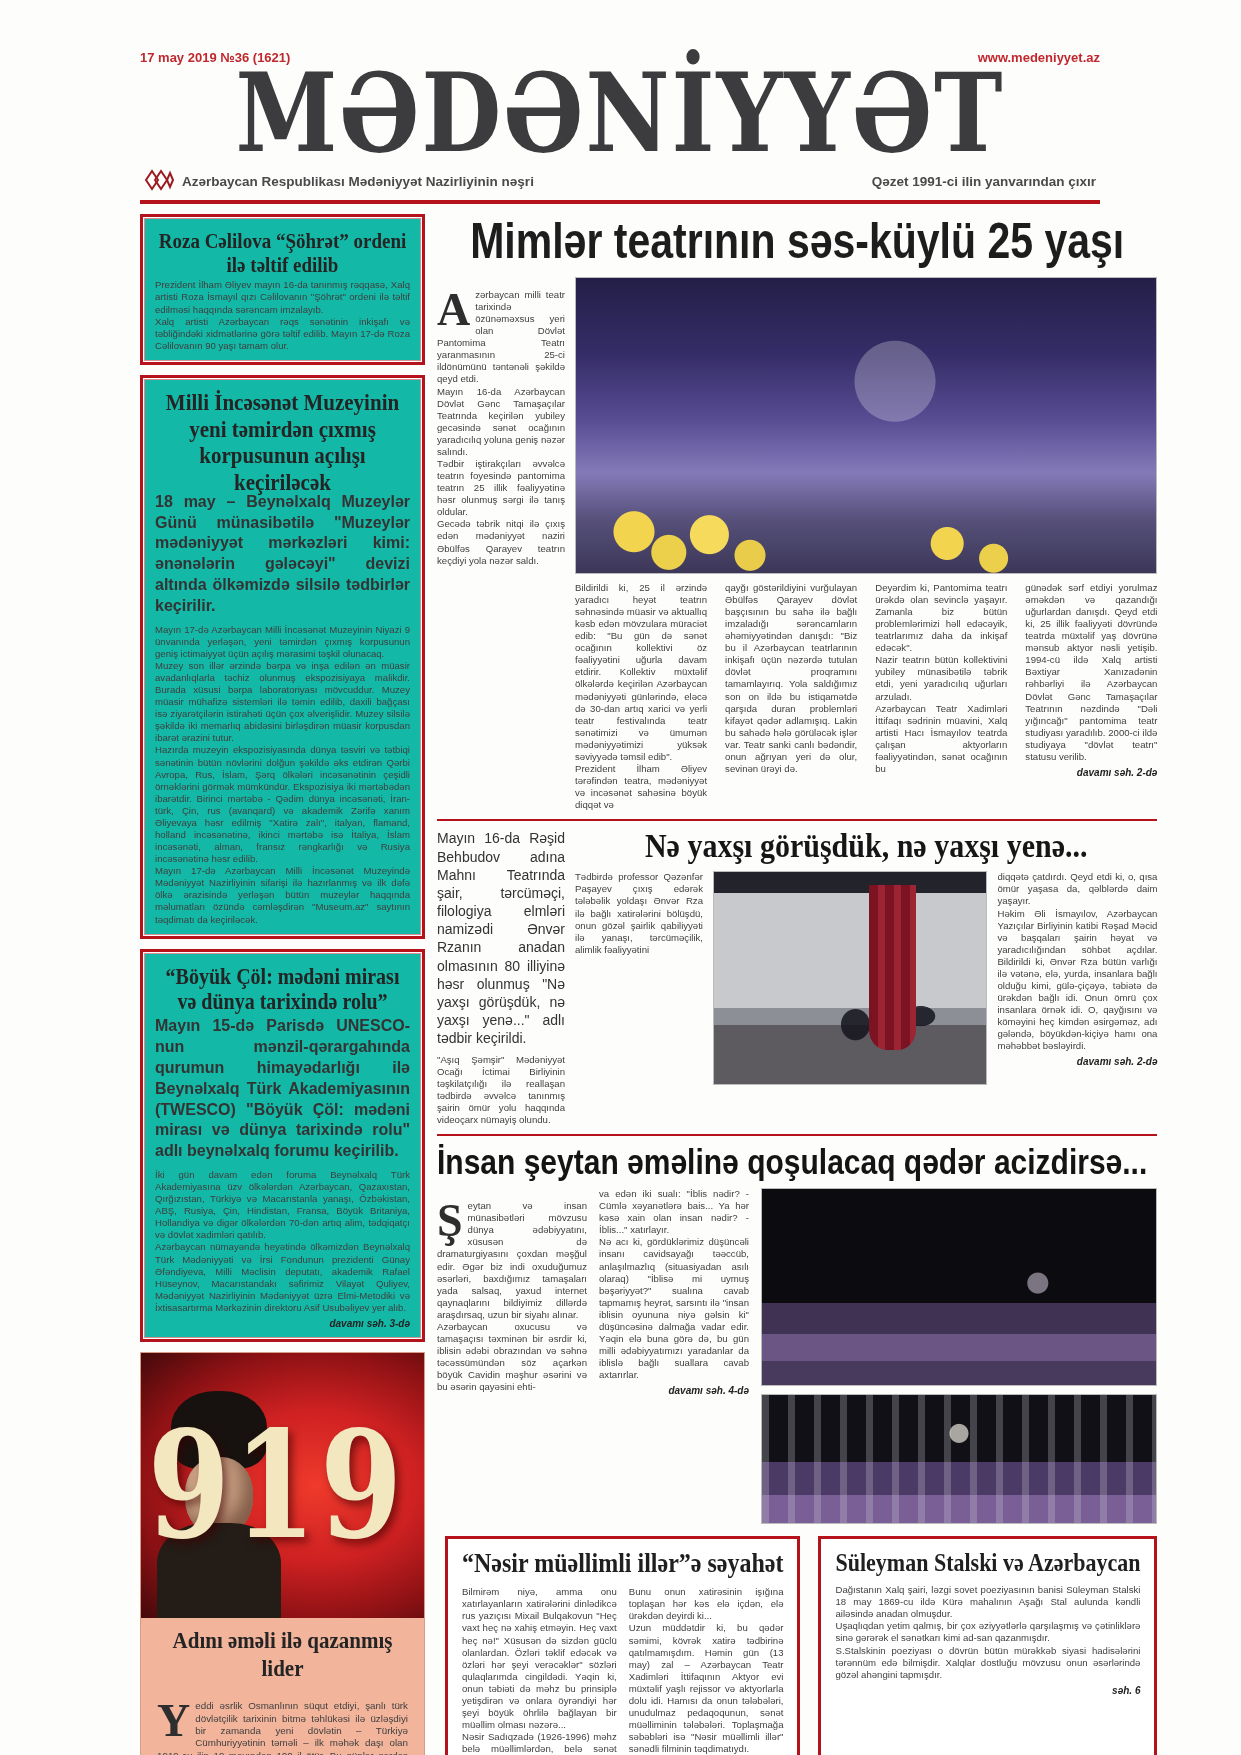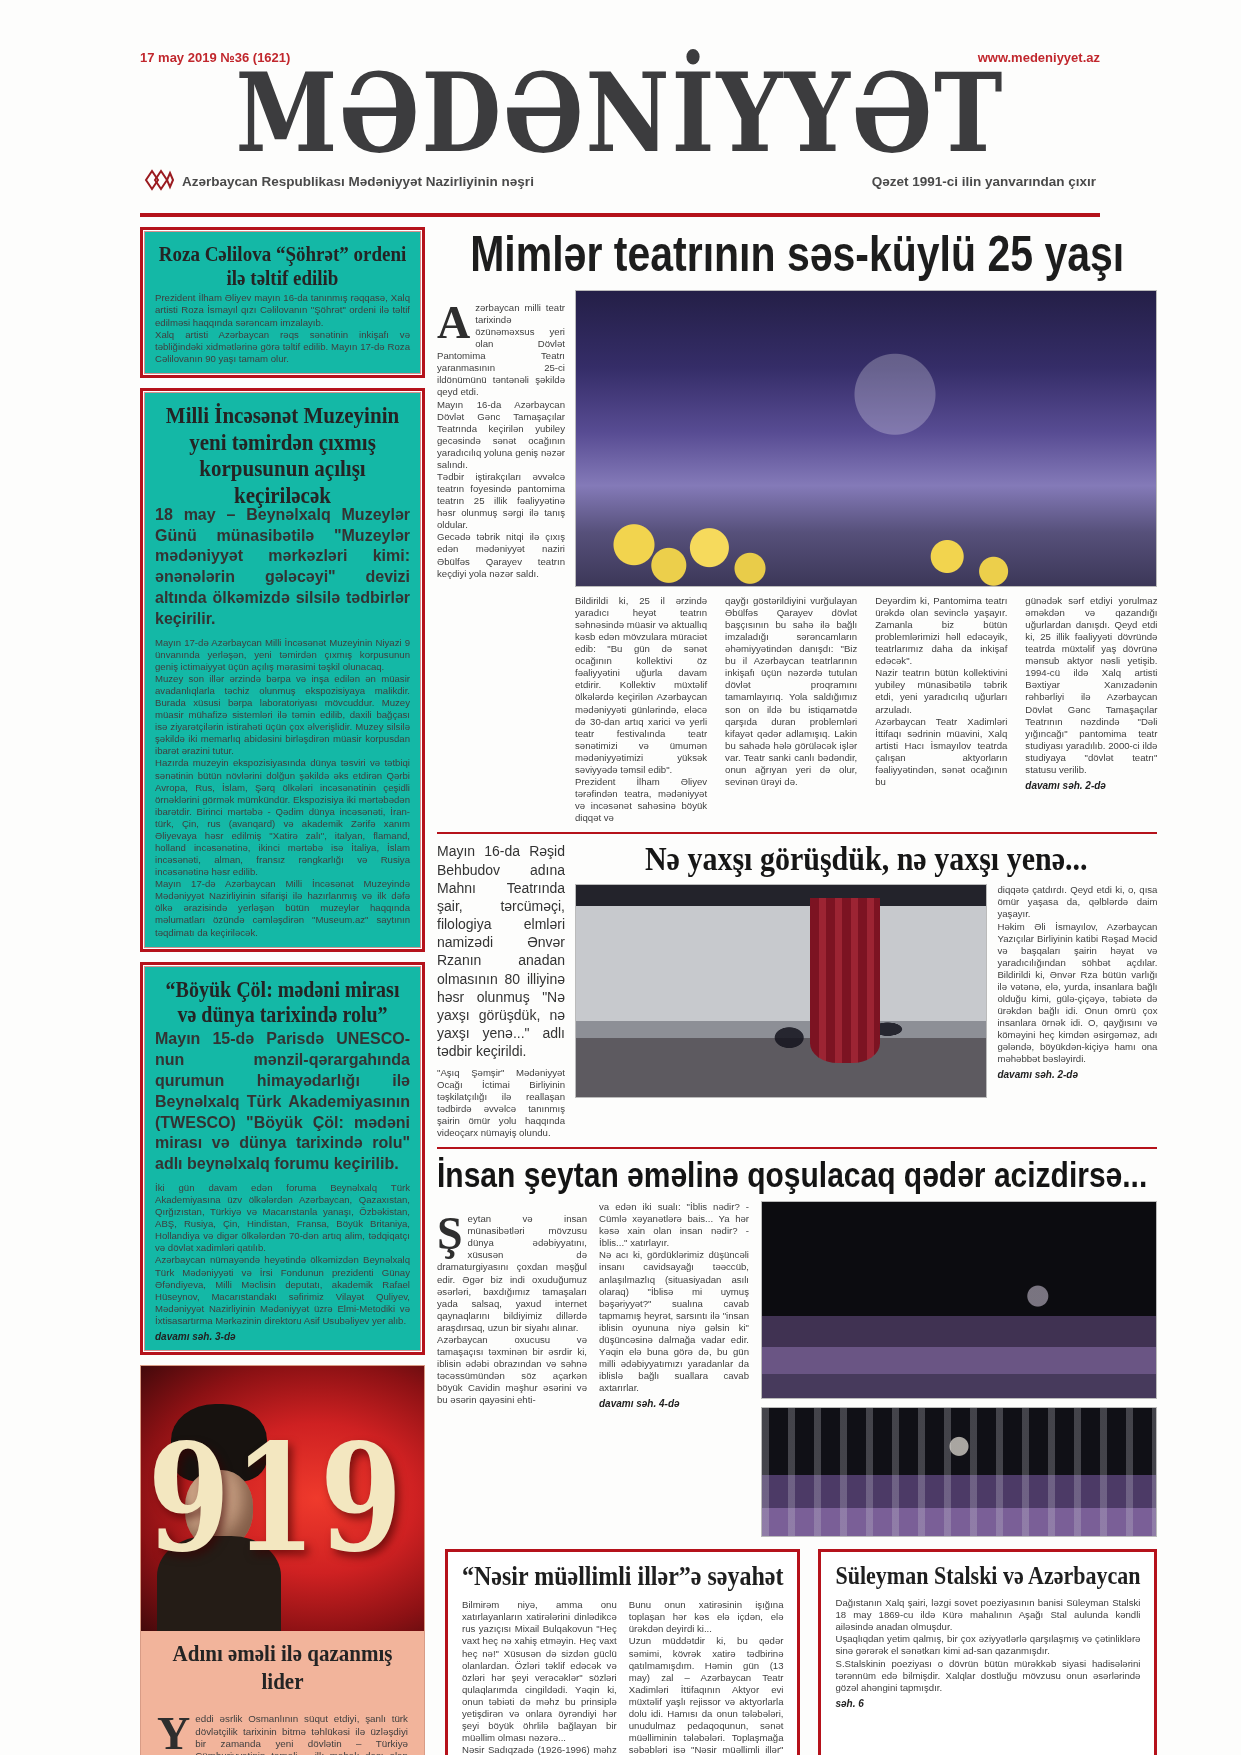--- a/index.html
+++ b/index.html
@@ -11,31 +11,31 @@
   
   .hdr-top{display:flex;justify-content:space-between;align-items:flex-end;
     color:#c1272d;font-weight:bold;font-size:13px;}
   .masthead{
     text-align:center;font-family:"DejaVu Serif",serif;font-weight:bold;
     color:#3c3c3e;font-size:92px;line-height:1.02;letter-spacing:2px;
     transform:scaleY(1.18);transform-origin:center 70%;margin:6px 0 2px;
     white-space:nowrap;
   }
   .hdr-sub{display:flex;justify-content:space-between;align-items:center;
-    font-size:13.5px;font-weight:bold;color:#4a4a4a;padding:2px 4px 19px;}
+    font-size:13.5px;font-weight:bold;color:#4a4a4a;padding:2px 4px 6px;}
   .hdr-sub .left{display:flex;align-items:center;gap:8px;}
   .redrule{height:4px;background:#b5121b;margin-bottom:10px;}
   
   .cols{display:flex;gap:12px;align-items:flex-start;}
   .leftcol{width:285px;flex:0 0 285px;display:flex;flex-direction:column;gap:10px;}
   .rightcol{flex:1;display:flex;flex-direction:column;gap:8px;}
   
   .body-txt{font-size:9.6px;line-height:1.26;text-align:justify;white-space:pre-line;color:#3f3f3f;}
   .lead-txt{font-size:16px;line-height:1.3;text-align:justify;white-space:pre-line;color:#333;font-weight:700;}
-  .cont{font-size:10px;font-weight:bold;font-style:italic;color:#222;margin-top:4px;}
+  .cont{font-size:10px;font-weight:bold;font-style:italic;text-align:right;color:#222;margin-top:4px;}
   .dropcap{float:left;font-family:"Liberation Serif",serif;font-weight:bold;
     font-size:46px;line-height:.82;margin:2px 5px 0 0;color:#2e2e2e;}
   
   .rbox{border:3px solid #b5121b;box-shadow:inset 0 0 0 1px #fff,inset 0 0 0 2px #d98f8f;
     padding:10px 12px;background:#14b8a6;}
   .rbox h2{font-family:"Liberation Serif",serif;font-weight:bold;color:#242424;
     font-size:19px;line-height:1.12;text-align:center;margin:2px 0 8px;
     transform:scaleY(1.12);transform-origin:center top;}
   
   .lider{background:#f2b49b;border:1px solid #d89c86;}
@@ -215,20 +215,21 @@
 
       <div>
         <div class="main-flex">
           <div class="ncol">
             <div class="ne-lead">Mayın 16-da Rəşid Behbudov adına Mahnı Teatrında şair, tərcüməçi, filologiya elmləri namizədi Ənvər Rzanın anadan olmasının 80 illiyinə həsr olunmuş "Nə yaxşı görüşdük, nə yaxşı yenə..." adlı tədbir keçirildi.</div>
             <div class="body-txt" style="margin-top:6px">"Aşıq Şəmşir" Mədəniyyət Ocağı İctimai Birliyinin təşkilatçılığı ilə reallaşan tədbirdə əvvəlcə tanınmış şairin ömür yolu haqqında videoçarx nümayiş olundu.</div>
           </div>
           <div style="flex:1;display:flex;flex-direction:column;">
             <div class="sec2-head">Nə yaxşı görüşdük, nə yaxşı yenə...</div>
             <div style="display:flex;gap:10px;">
+              <div class="ncol body-txt">Tədbirdə professor Qəzənfər Paşayev çıxış edərək tələbəlik yoldaşı Ənvər Rza ilə bağlı xatirələrini bölüşdü, onun gözəl şairlik qabiliyyəti ilə yanaşı, tərcüməçilik, alimlik fəaliyyətini</div>
               <div class="photo sec2-photo sec2-curtain"></div>
               <div style="flex:0 0 160px;width:160px;">
                 <div class="body-txt">diqqətə çatdırdı. Qeyd etdi ki, o, qısa ömür yaşasa da, qəlblərdə daim yaşayır.
 Həkim Əli İsmayılov, Azərbaycan Yazıçılar Birliyinin katibi Rəşad Məcid və başqaları şairin həyat və yaradıcılığından söhbət açdılar. Bildirildi ki, Ənvər Rza bütün varlığı ilə vətənə, elə, yurda, insanlara bağlı olduğu kimi, gülə-çiçəyə, təbiətə də ürəkdən bağlı idi. Onun ömrü çox insanlara örnək idi. O, qayğısını və köməyini heç kimdən əsirgəməz, adı gələndə, böyükdən-kiçiyə hamı ona məhəbbət bəsləyirdi.</div>
                 <div class="cont">davamı səh. 2-də</div>
               </div>
             </div>
           </div>
         </div>
       </div>

